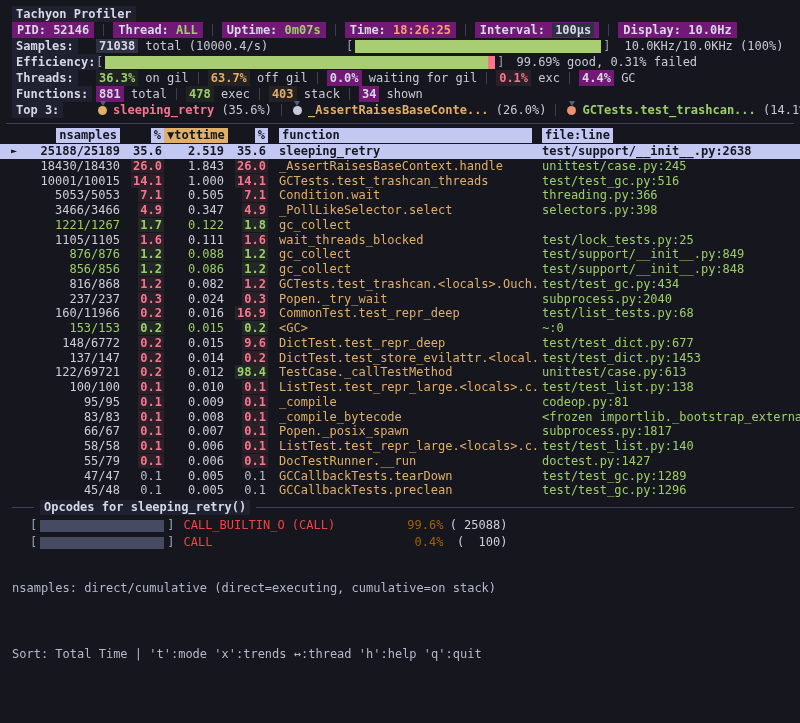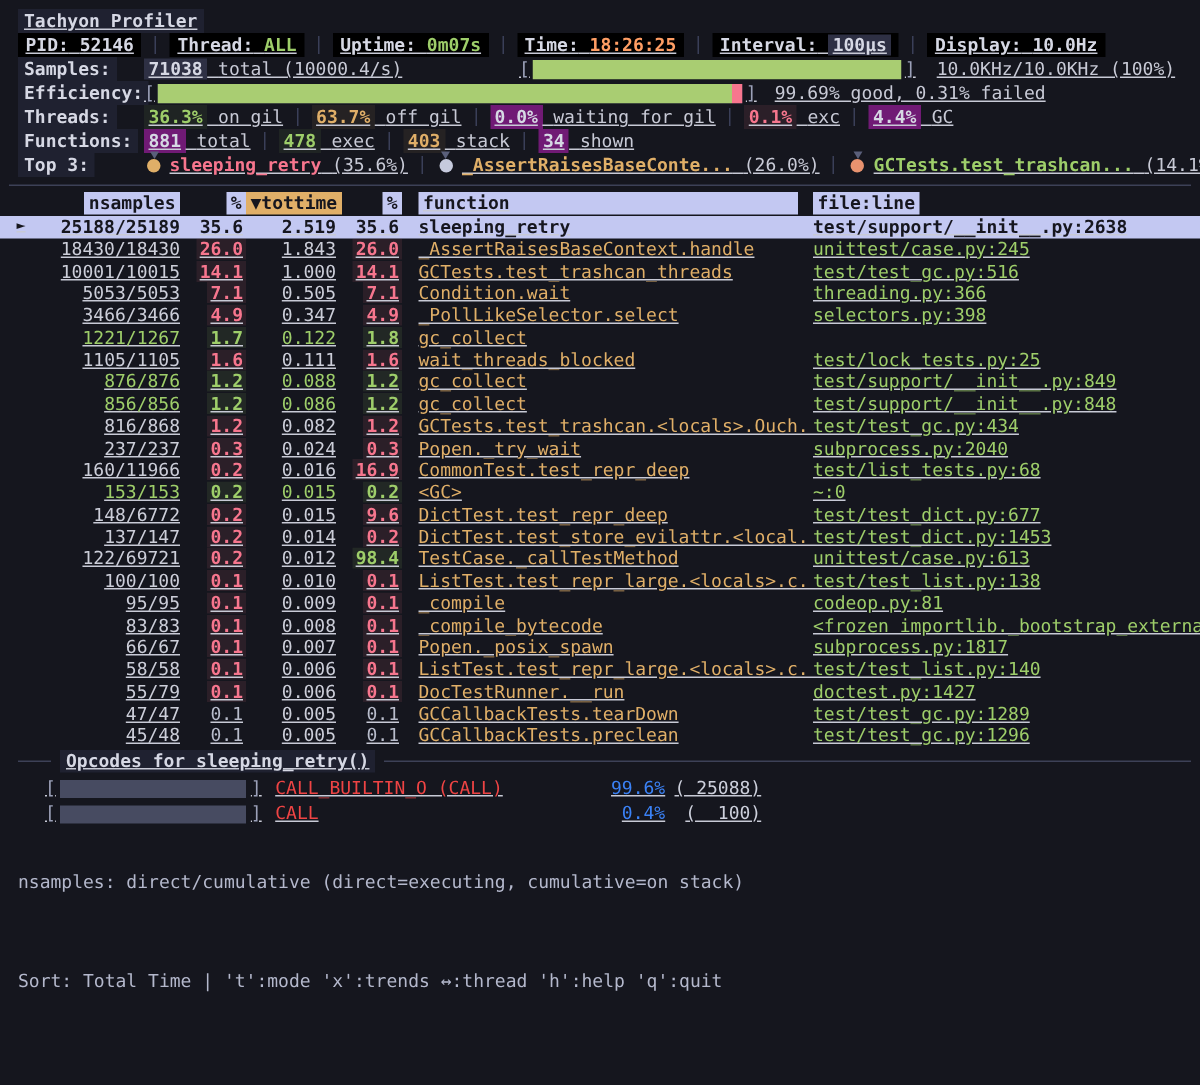--- a/index.html
+++ b/index.html
@@ -1,24 +1,24 @@
 <!DOCTYPE html>
 <html><head>
 <meta charset="utf-8">
 <style>
   html,body{margin:0;padding:0;background:#15161e;}
   .screen{position:relative;width:800px;height:723px;background:#15161e;overflow:hidden;
-    font-family:"DejaVu Sans Mono","Liberation Mono",monospace;font-size:12px;color:#c8cad6;text-decoration:underline;}
+    font-family:"DejaVu Sans Mono","Liberation Mono",monospace;font-size:12px;color:#c8cad6;}
   .line{height:16px;line-height:16px;margin-left:12px;display:flex;align-items:center;white-space:pre;}
   .lbl{background:#1f2130;color:#d6d8e4;font-weight:bold;padding:0 4px;}
   .linelabel{display:inline-block;width:84px;flex:0 0 84px;}
   .linelabel .lbl{display:inline-block;}
   .vsep{display:inline-block;width:1px;height:12px;background:#3a3f58;margin:0 9px;flex:0 0 1px;}
   .seg{display:flex;align-items:center;}
-  .seg-box{background:#000000;padding:0 5px;font-weight:bold;color:#d6d8e4;}
+  .seg-box{background:#701a75;padding:0 5px;font-weight:bold;color:#d6d8e4;}
   .i-bold{color:#d6d8e4;font-weight:bold;}
   .i-green{color:#9ece6a;font-weight:bold;}
   .i-orange{color:#ff9e64;font-weight:bold;}
   .i-chip{color:#d6d8e4;font-weight:bold;background:#2e3044;padding:0 3px;}
   .v-bold{color:#d6d8e4;font-weight:bold;background:#701a75;padding:0 3px;}
   .v-green{color:#9ece6a;font-weight:bold;background:rgba(158,206,106,0.08);padding:0 3px;}
   .v-amber{color:#e0af68;font-weight:bold;background:rgba(224,175,104,0.08);padding:0 3px;}
   .v-red{color:#f7768e;font-weight:bold;background:rgba(247,118,142,0.10);padding:0 3px;}
   .bracket{color:#9ba0b8;}
   .bar{height:13px;display:flex;overflow:hidden;margin:0 2px;background:#24263a;}
@@ -64,21 +64,21 @@
   .row-selected .pv{color:#16161e;background:none;}
   
   .op-title{display:flex;align-items:center;height:15px;line-height:15px;margin:2px 6px 2px 12px;white-space:pre;}
   .op-title .dash{width:22px;border-top:1px solid #3d4157;margin-right:6px;}
   .op-title .grow{flex:1;border-top:1px solid #3d4157;margin-left:6px;}
   .op-title .lbl{font-weight:bold;}
   .oprow{display:flex;align-items:center;height:17px;line-height:17px;margin-left:30px;white-space:pre;}
   .opbar{width:124px;height:12px;background:#474b61;margin:0 3px;overflow:hidden;}
   .opfill{height:100%;background:#c3c8f2;width:0;}
   .opname{width:200px;padding-left:9px;color:#ef4444;overflow:hidden;}
-  .oppct{width:60px;text-align:right;color:#3b82f6;}
+  .oppct{width:60px;text-align:right;color:#a16207;}
   .opcount{width:64px;text-align:right;color:#cdd0dc;}
   
   .footer{position:absolute;left:12px;bottom:14px;line-height:22px;color:#b4b8cc;white-space:pre;}
 </style>
 </head>
 <body>
 
 <div class="screen">
 
   <div class="line" style="margin-top:6px;">

